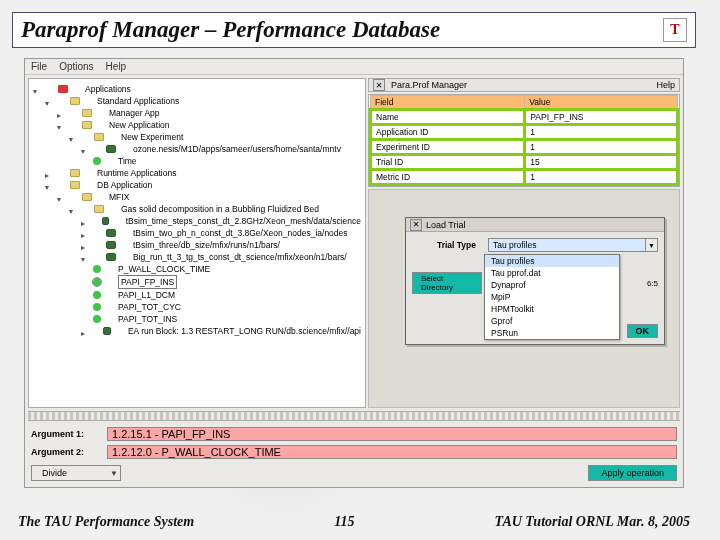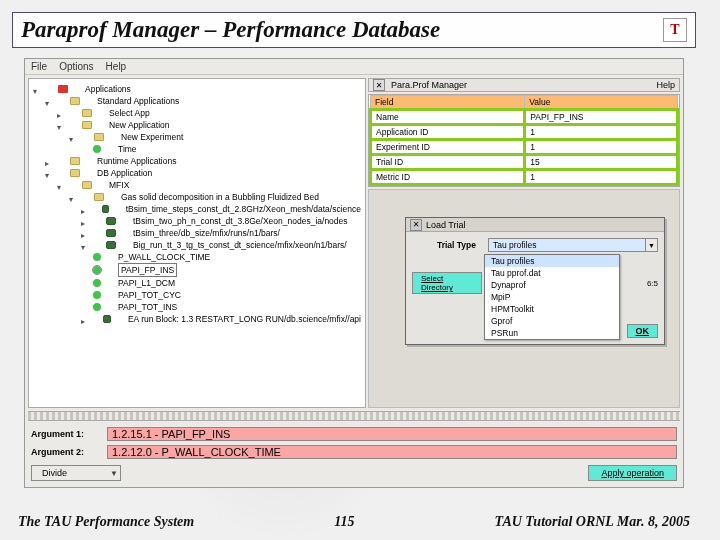--- a/index.html
+++ b/index.html
@@ -93,22 +93,22 @@
   }
   .dialog .dtitle {
     height:14px; background:#d6d3cd; border-bottom:1px solid #aaa;
     display:flex; align-items:center; gap:4px; padding:0 4px;
   }
   .dialog .dtitle .x { width:12px;height:12px;border:1px solid #888;background:#ccc;display:flex;align-items:center;justify-content:center;font-size:8px;}
   .dialog .dbody { padding:6px; }
   .dlgrow { display:flex; gap:12px; align-items:center; margin-bottom:20px; }
   .dlgrow .lab { width:64px; text-align:right; font-weight:bold; font-size:8.5px; }
   .btn {
-    border:1px solid #888; background:#5eead4; padding:1px 8px; font-size:9px;
-    display:inline-flex; align-items:center; cursor:pointer;text-decoration:underline;
+    border:1px solid #888; background:#14b8a6; padding:1px 8px; font-size:9px;
+    display:inline-flex; align-items:center; cursor:pointer;
   }
   .btn.primary { font-weight:bold; }
   .combo {
     position:relative; border:1px solid #888; background:#d6e9ff; height:14px;
     display:flex; align-items:center; padding:0 14px 0 4px; font-size:8.5px; flex:1;
   }
   .combo .chev {
     position:absolute; right:0; top:0; bottom:0; width:12px;
     border-left:1px solid #888; display:flex; align-items:center; justify-content:center;
     background:#eceae7; font-size:7px;
@@ -182,31 +182,36 @@
             </div>
 
           <div class="tree-row ind1">
               <span class="tw"></span>
               <span class="ic ic-fold"></span>
               <span>Standard Applications</span>
             </div>
           <div class="tree-row ind2">
               <span class="tw closed"></span>
               <span class="ic ic-fold"></span>
-              <span>Select App</span>
+              <span>Manager App</span>
             </div>
           <div class="tree-row ind2">
               <span class="tw"></span>
               <span class="ic ic-fold"></span>
               <span>New Application</span>
             </div>
           <div class="tree-row ind3">
               <span class="tw"></span>
               <span class="ic ic-fold"></span>
               <span>New Experiment</span>
+            </div>
+          <div class="tree-row ind4">
+              <span class="tw"></span>
+              <span class="ic ic-db"></span>
+              <span>ozone.nesis/M1D/apps/sameer/users/home/santa/mntv</span>
             </div>
           <div class="tree-row ind5">
               <span class="ic ic-dot"></span>
               <span>Time</span>
             </div>
 
           <div class="tree-row ind1">
               <span class="tw closed"></span>
               <span class="ic ic-fold"></span>
               <span>Runtime Applications</span>

